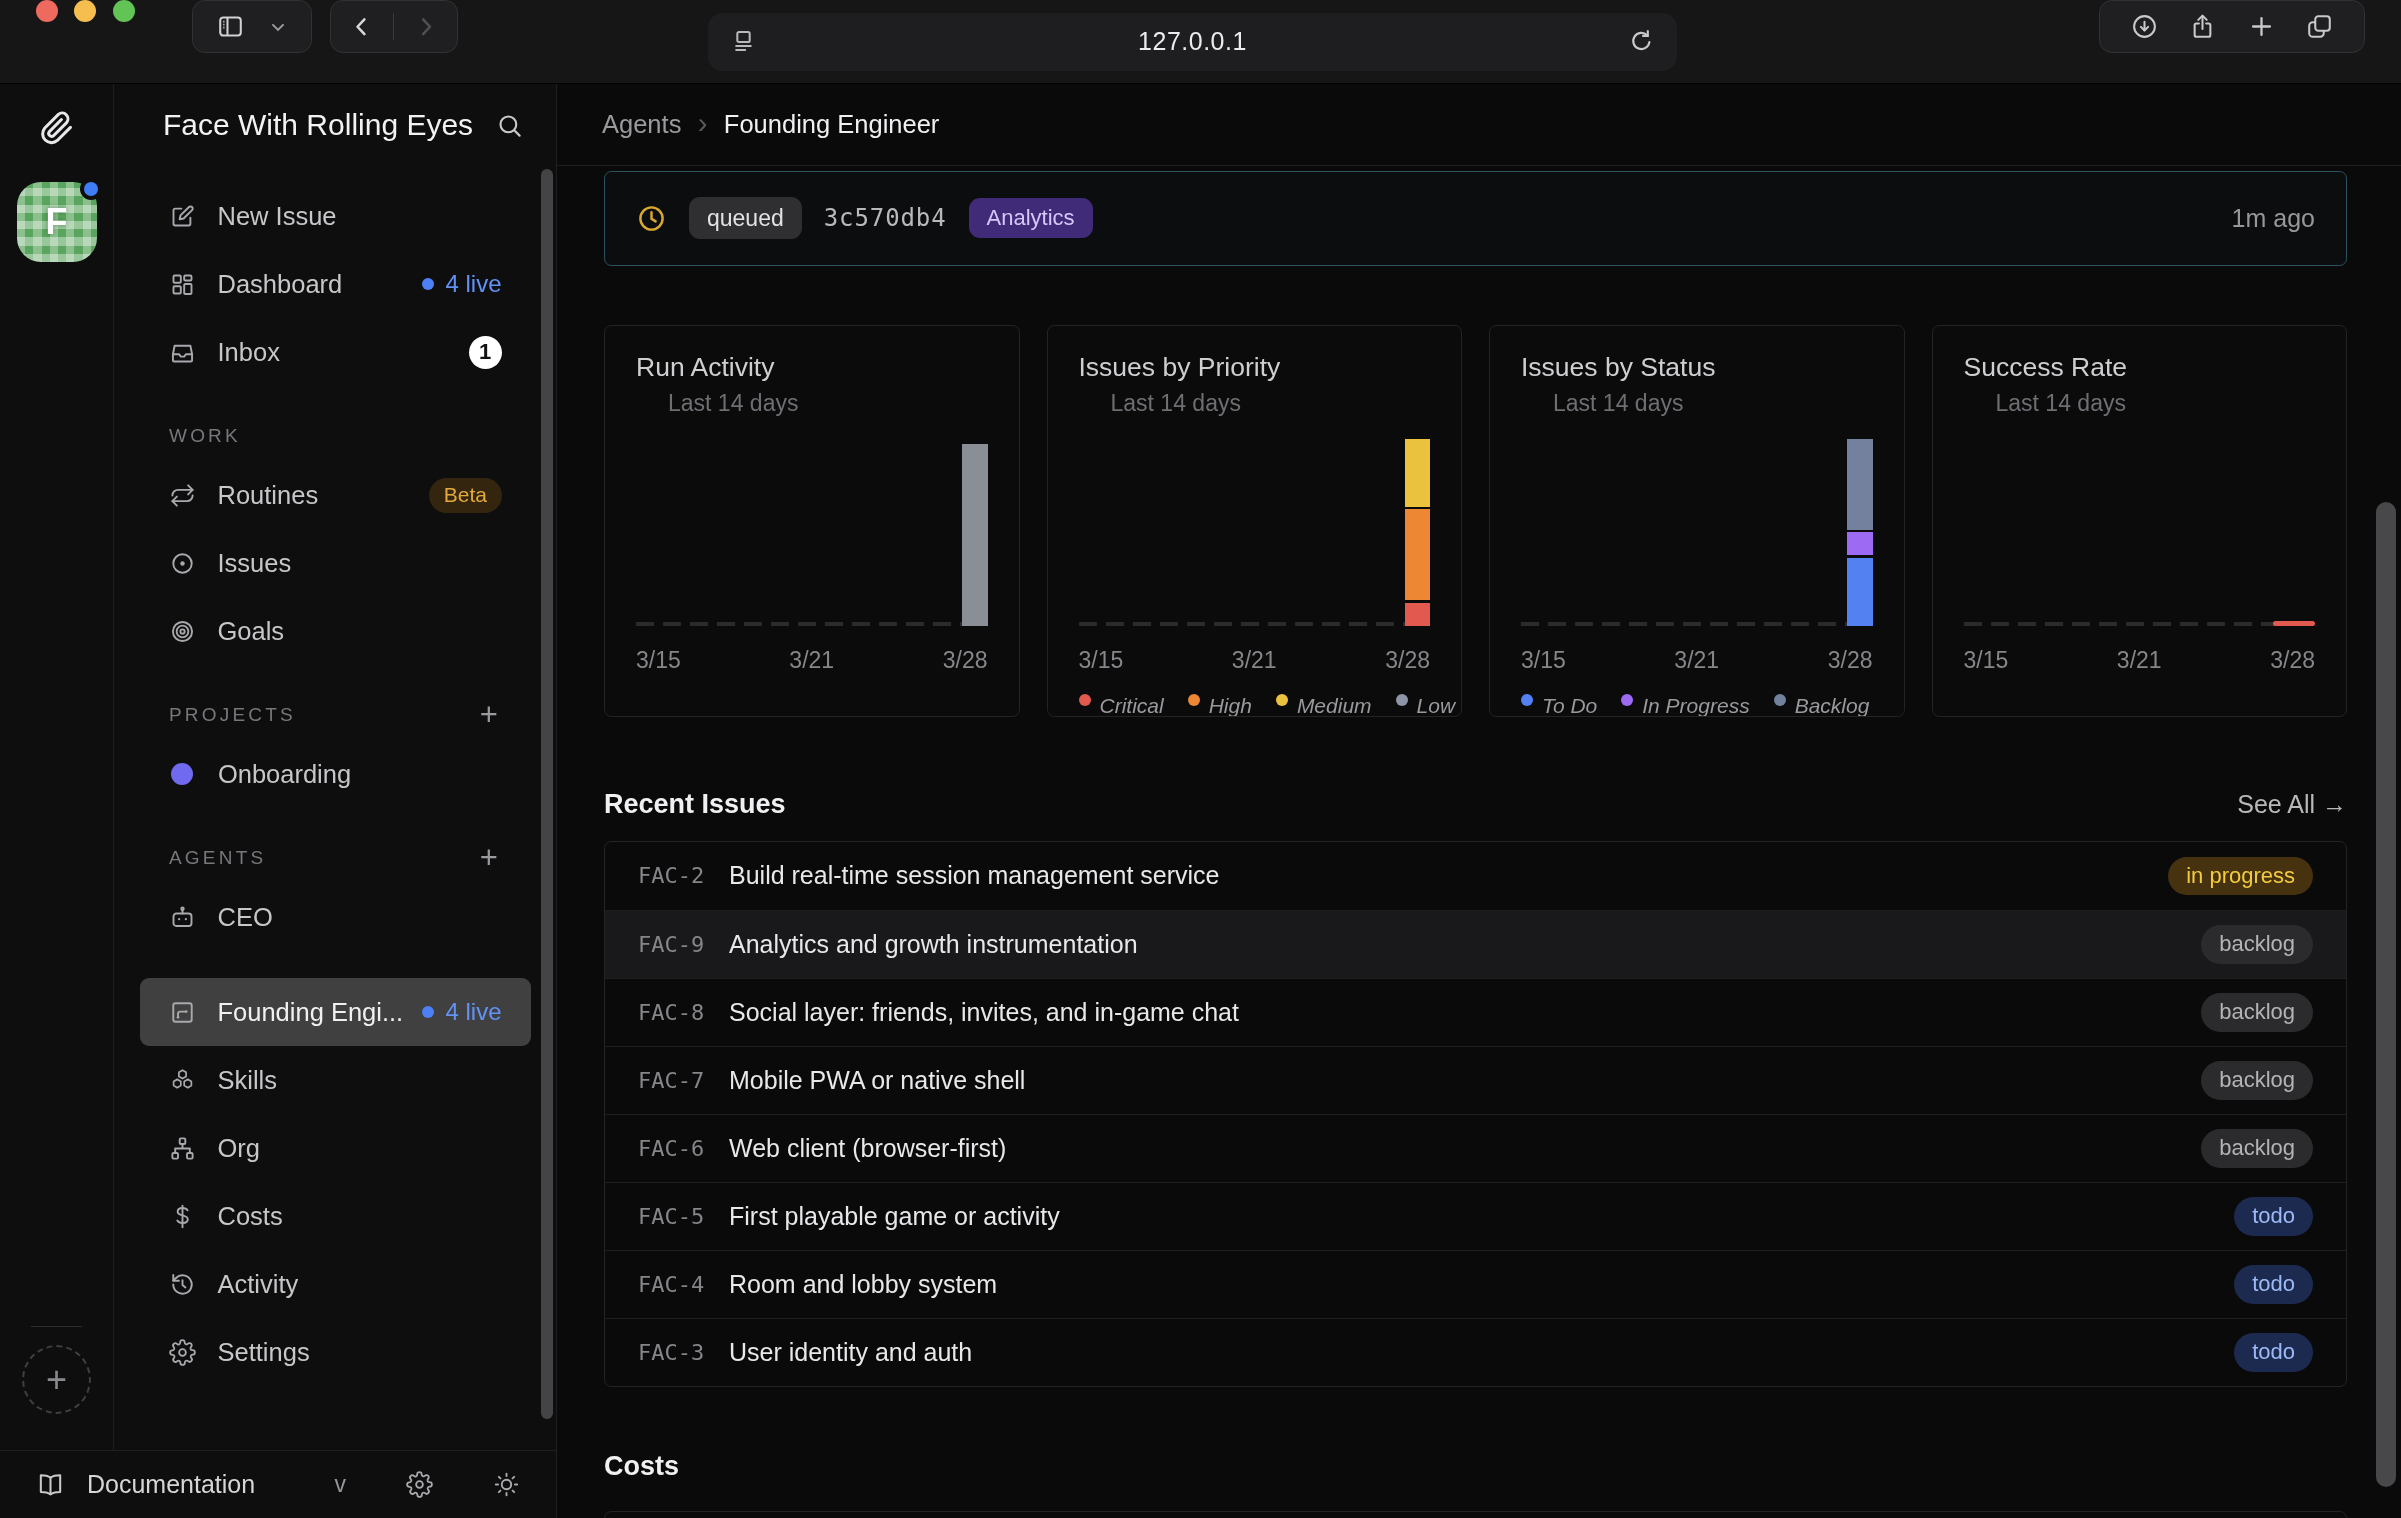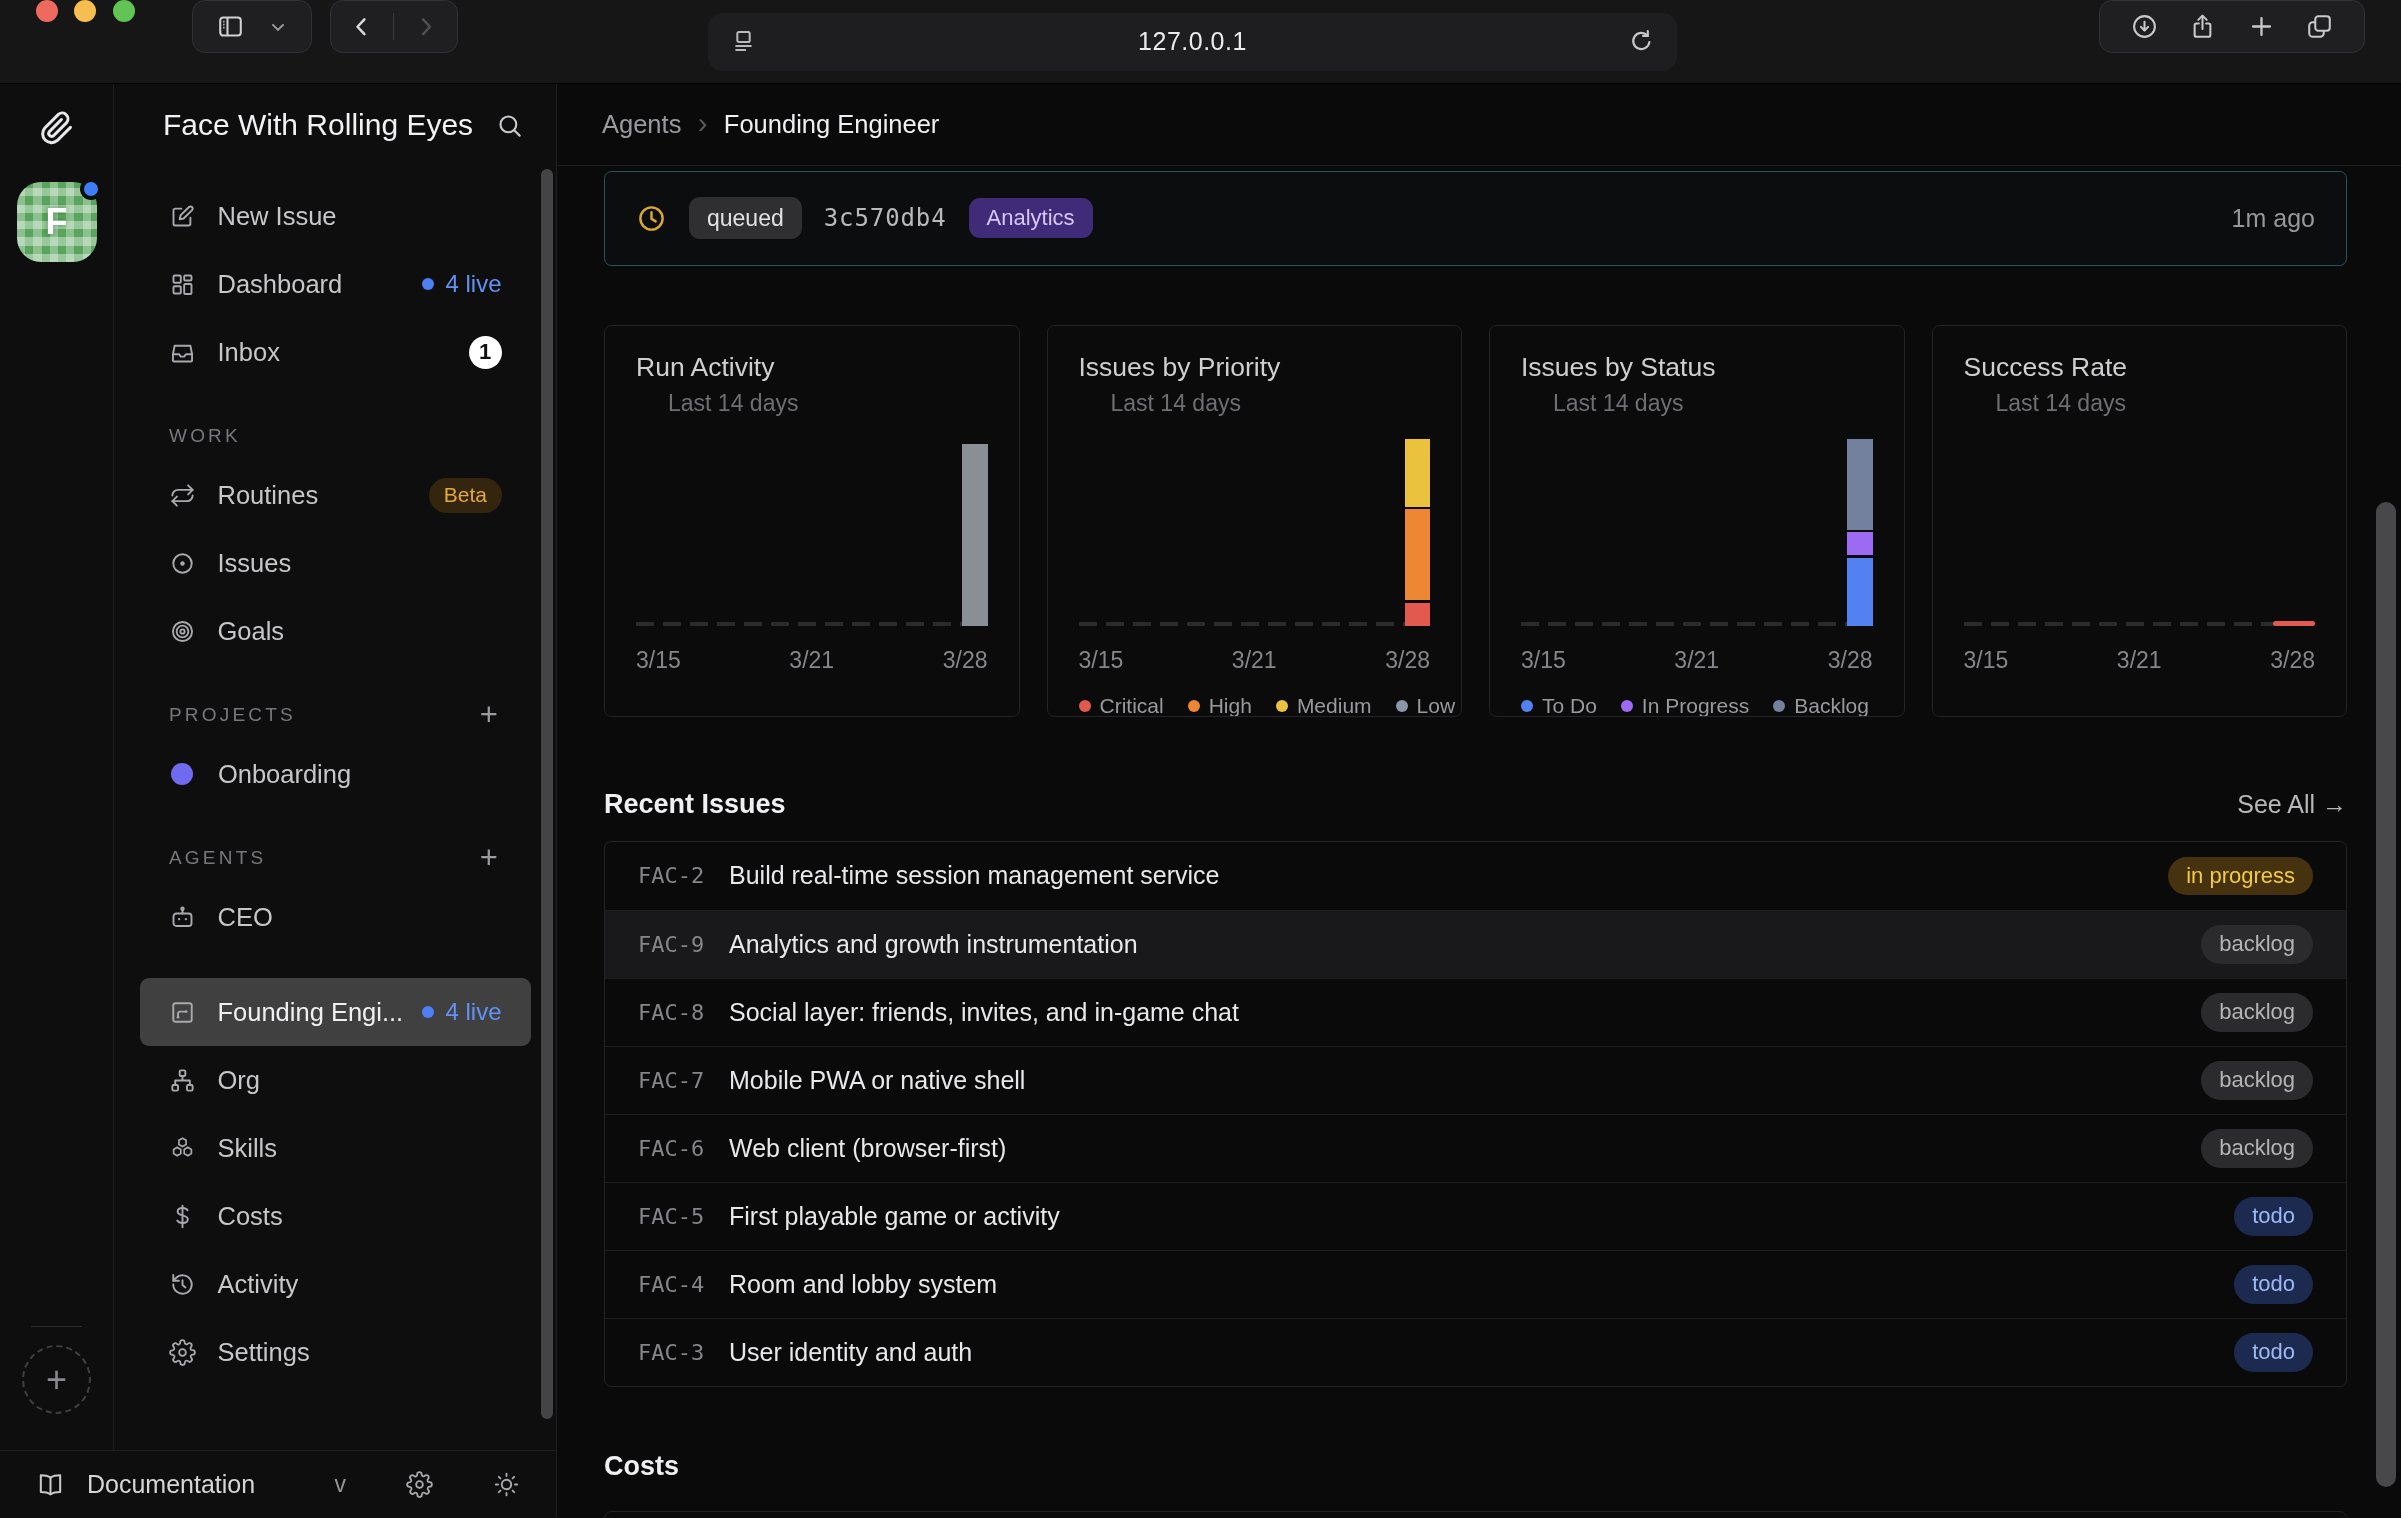--- a/index.html
+++ b/index.html
@@ -80,21 +80,21 @@
   .card{height:392px;border:0.9px solid #242427;border-radius:7.3px;background:#0b0b0c;padding:27px 31px;overflow:hidden;}
   .card-title{font-size:26.5px;color:#cfcfd2;font-weight:500;line-height:29px;}
   .card-sub{margin-top:9px;font-size:23px;color:#6e6e73;line-height:25.5px;margin-left:32px;}
   .plot{position:relative;height:188px;margin-top:22px;}
   .plot::after{content:'';position:absolute;left:0;right:0;bottom:0;height:4.6px;
     background:repeating-linear-gradient(90deg,#2b2b2e 0 18px,transparent 18px 27px);}
   .bar-stack{position:absolute;right:0;bottom:0;width:25.5px;display:flex;flex-direction:column;justify-content:flex-end;z-index:2;}
   .zero-dash{position:absolute;bottom:0;right:0;width:42px;height:5.5px;border-radius:2.7px;z-index:2;}
   .ticks{display:flex;justify-content:space-between;margin-top:22px;font-size:23px;color:#87878b;line-height:25.5px;}
   .legend{margin-top:20px;display:flex;gap:24px;align-items:center;}
-  .lg-item{display:inline-flex;align-items:center;gap:9px;font-size:21px;color:#9a9a9e;white-space:nowrap;}
+  .lg-item{display:inline-flex;align-items:flex-start;gap:9px;font-size:21px;color:#9a9a9e;white-space:nowrap;font-style:italic;}
   .lg-dot{width:12px;height:12px;border-radius:50%;display:inline-block;}
 
   .ri-head{margin-top:68px;height:40px;display:flex;align-items:center;}
   .ri-title{font-size:27px;font-weight:600;color:#f0f0f2;}
   .see-all{margin-left:auto;font-size:25px;color:#b8b8ba;}
   .issue-list{margin-top:16.4px;border:0.9px solid #242427;border-radius:7.3px;overflow:hidden;}
   .issue-row{height:68px;display:flex;align-items:center;padding:0 33px;}
   .issue-row + .issue-row{border-top:0.9px solid #1e1e1f;}
   .issue-row.hl{background:#19191b;}
   .issue-id{font-family:"DejaVu Sans Mono",monospace;font-size:22px;color:#85858a;width:71px;flex-shrink:0;}
@@ -333,38 +333,38 @@
             </span>
             <span class="nlabel">Founding Engi...</span>
             <span class="live-badge">
                 <span class="live-dot"></span>
                 <span>4 live</span>
               </span>
           </div>
 
           <div class="nav-item">
             <span class="nicon">
+              <svg width="27" height="27" viewBox="0 0 24 24" fill="none" stroke="currentColor" stroke-width="1.5" stroke-linejoin="round">
+                  <path d="M12 2.8l3.2 1.9v3.7L12 10.3 8.8 8.4V4.7z"></path>
+                  <path d="M7.3 10.9l3.2 1.9v3.7l-3.2 1.9-3.2-1.9v-3.7z"></path>
+                  <path d="M16.7 10.9l3.2 1.9v3.7l-3.2 1.9-3.2-1.9v-3.7z"></path>
+                </svg>
+            </span>
+            <span class="nlabel">Skills</span>
+          </div>
+          <div class="nav-item">
+            <span class="nicon">
               <svg width="27" height="27" viewBox="0 0 24 24" fill="none" stroke="currentColor" stroke-width="1.7" stroke-linejoin="round">
                   <rect x="9.5" y="3" width="5" height="5" rx="1"></rect>
                   <rect x="3" y="16" width="5" height="5" rx="1"></rect>
                   <rect x="16" y="16" width="5" height="5" rx="1"></rect>
                   <path d="M12 8v4M12 12H5.5v4M12 12h6.5v4"></path>
                 </svg>
             </span>
             <span class="nlabel">Org</span>
-          </div>
-          <div class="nav-item">
-            <span class="nicon">
-              <svg width="27" height="27" viewBox="0 0 24 24" fill="none" stroke="currentColor" stroke-width="1.5" stroke-linejoin="round">
-                  <path d="M12 2.8l3.2 1.9v3.7L12 10.3 8.8 8.4V4.7z"></path>
-                  <path d="M7.3 10.9l3.2 1.9v3.7l-3.2 1.9-3.2-1.9v-3.7z"></path>
-                  <path d="M16.7 10.9l3.2 1.9v3.7l-3.2 1.9-3.2-1.9v-3.7z"></path>
-                </svg>
-            </span>
-            <span class="nlabel">Skills</span>
           </div>
           <div class="nav-item">
             <span class="nicon">
               <svg width="27" height="27" viewBox="0 0 24 24" fill="none" stroke="currentColor" stroke-width="1.7" stroke-linecap="round">
                   <path d="M12 2.5v19"></path>
                   <path d="M16.5 6.5c-.8-1.3-2.4-2-4.5-2-2.6 0-4.3 1.3-4.3 3.2 0 4.3 9 2.4 9 6.8 0 2-1.8 3.3-4.6 3.3-2.2 0-3.9-.8-4.7-2.2"></path>
                 </svg>
             </span>
             <span class="nlabel">Costs</span>
           </div>

